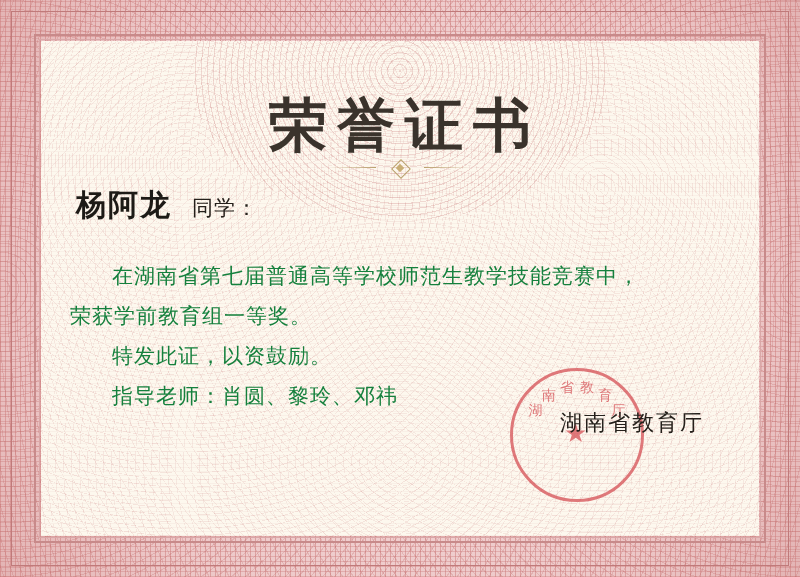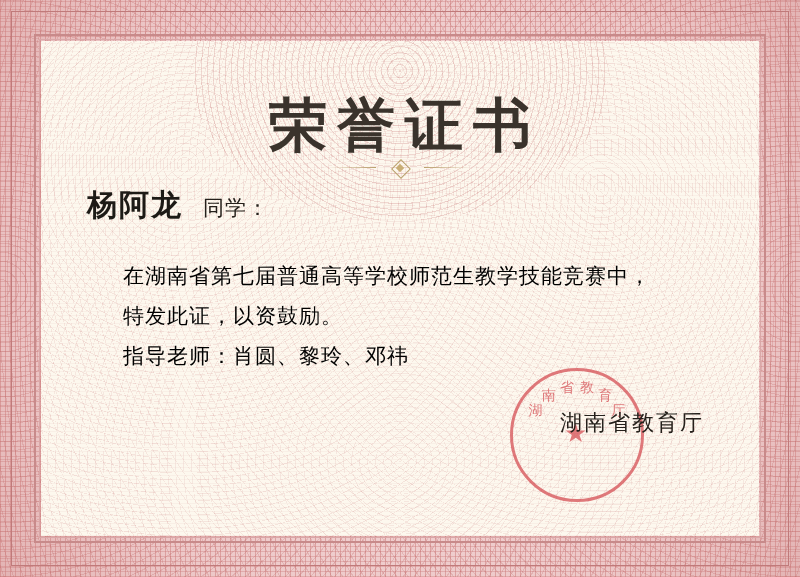--- a/index.html
+++ b/index.html
@@ -190,21 +190,21 @@
     left: 50%; top: 4px;
     margin-left: -3px;
     width: 6px; height: 6px;
     transform: rotate(45deg);
     background: #c8ad74;
   }
 
   
   .body-area {
     position: absolute;
-    left: 81px;
+    left: 70px;
     top: 185px;
     width: 660px;
     z-index: 6;
     color: #25201b;
   }
   .recipient-line {
     display: flex;
     align-items: baseline;
     margin-bottom: 30px;
     padding-left: 6px;
@@ -221,21 +221,21 @@
     font-size: 21px;
     margin-left: 20px;
     color: #25201b;
     letter-spacing: 1px;
   }
   .para {
     font-family: "DejaVu Serif", "Liberation Serif", serif;
     font-size: 21px;
     line-height: 40px;
     letter-spacing: 1px;
-    color: #000000;
+    color: #15803d;
   }
   .para.indent { text-indent: 42px; }
 
   
   .signature-block {
     position: absolute;
     right: 96px;
     top: 408px;
     text-align: center;
     z-index: 7;
@@ -331,20 +331,21 @@
       <div class="diamond-inner"></div>
     </div>
   </div>
 
   <div class="body-area">
     <div class="recipient-line">
       <div class="recipient-name">杨阿龙</div>
       <div class="recipient-suffix">同学：</div>
     </div>
     <div class="para indent">在湖南省第七届普通高等学校师范生教学技能竞赛中，</div>
+    <div class="para">荣获学前教育组一等奖。</div>
     <div class="para indent">特发此证，以资鼓励。</div>
     <div class="para indent">指导老师：肖圆、黎玲、邓祎</div>
   </div>
 
   <div class="seal">
     <div class="ring"></div>
     <div class="seal-text">
       <span style="transform: rotate(-60deg) translateY(-48px) rotate(60deg);">湖</span>
       <span style="transform: rotate(-36deg) translateY(-48px) rotate(36deg);">南</span>
       <span style="transform: rotate(-12deg) translateY(-48px) rotate(12deg);">省</span>

